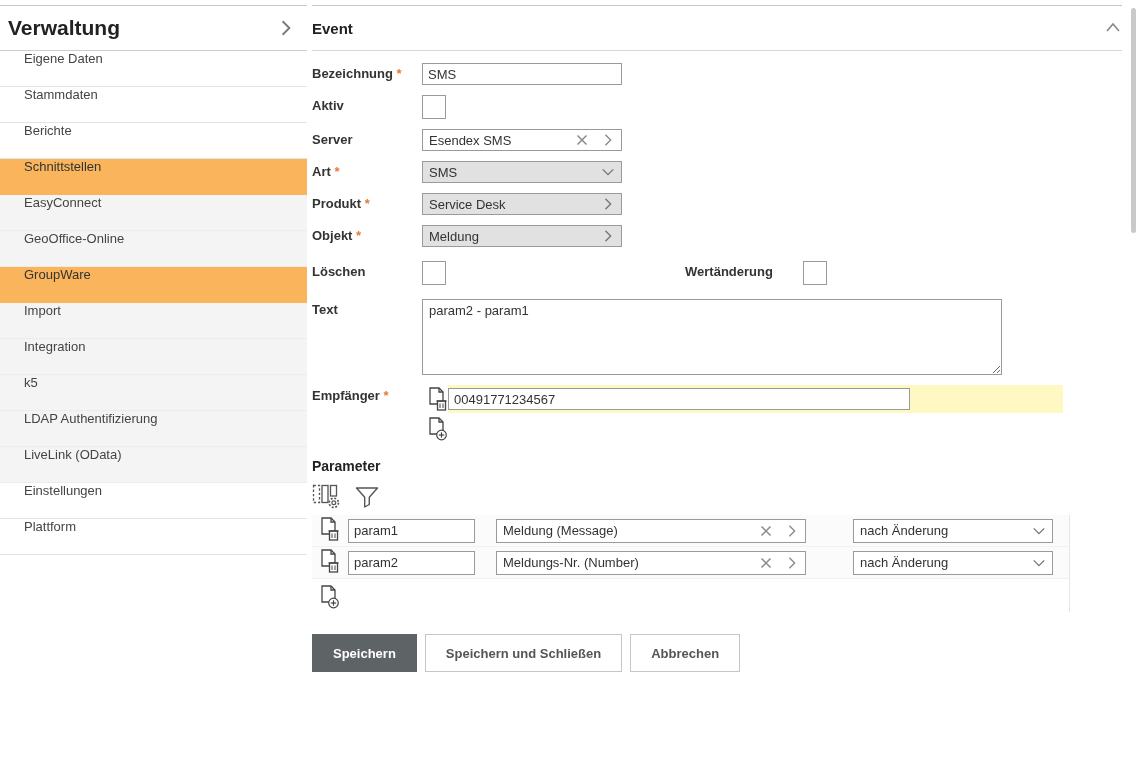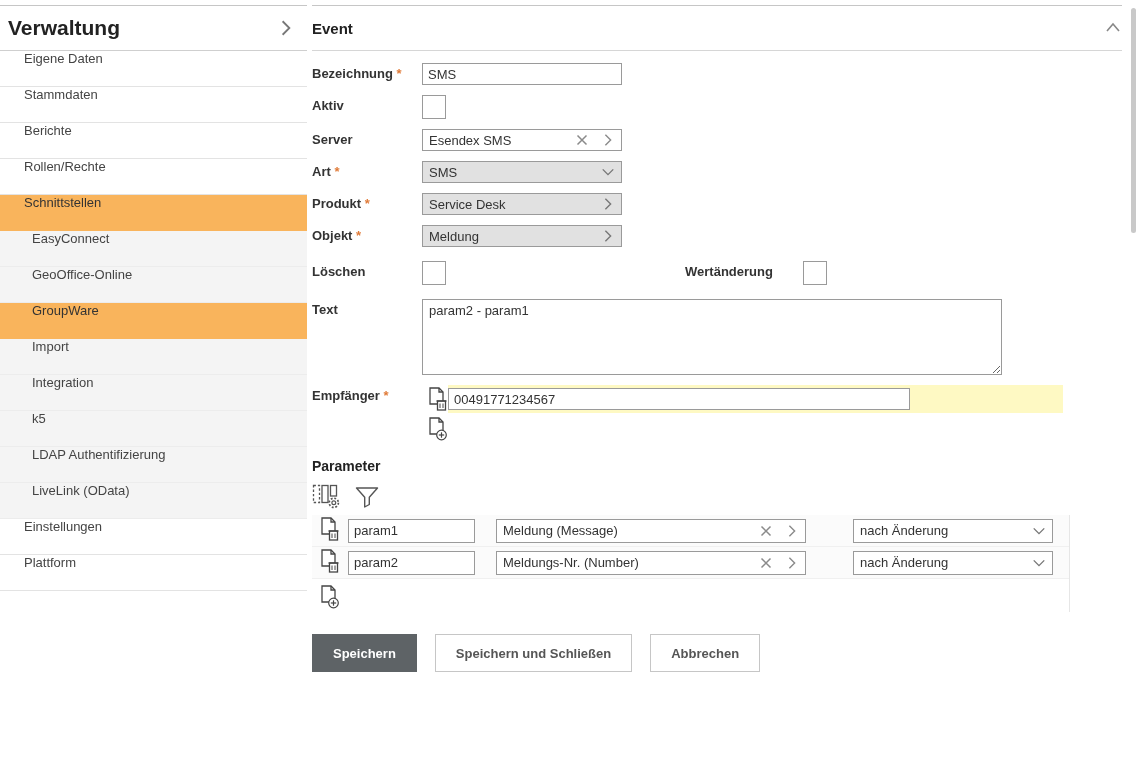--- a/index.html
+++ b/index.html
@@ -5,21 +5,21 @@
   *{box-sizing:border-box;margin:0;padding:0}
   html,body{width:1137px;height:765px;overflow:hidden}
   body{font-family:"Liberation Sans","DejaVu Sans",sans-serif;font-size:13px;color:#333;background:#fff;padding-top:5px;position:relative}
   .app{display:flex;height:100%}
 
   
   .sidebar{width:307px;flex:none}
   .sidebar-header{display:flex;justify-content:space-between;align-items:center;height:46px;padding:0 12px 0 8px;border-top:1px solid #c6c6c6;border-bottom:1px solid #cfcfcf;cursor:pointer}
   .sidebar-title{font-weight:bold;font-size:21px;color:#222}
   .nav-item{display:flex;align-items:flex-start;height:36px;padding-left:24px;border-bottom:1px solid #e3e3e3;color:#444;cursor:pointer;background:#fff}
-  .nav-item.l2{padding-left:32px;background:#f4f4f4;border-bottom:1px solid #ececec}
+  .nav-item.l2{padding-left:24px;background:#f4f4f4;border-bottom:1px solid #ececec}
   .nav-item.selected{background:var(--accent,#f9b45c);border-bottom-color:var(--accent,#f9b45c);color:#333}
 
   
   .main{flex:1;padding:0 15px 0 5px;position:relative}
   .main-header{display:flex;justify-content:space-between;align-items:center;height:46px;border-top:1px solid #c6c6c6;border-bottom:1px solid #d6d6d6}
   .page-title{font-weight:bold;font-size:15px;color:#222}
   .icon-btn{display:inline-flex;align-items:center;justify-content:center;cursor:pointer;background:none;border:none;padding:0}
 
   .form{padding-top:12px}
   .frow{display:flex;align-items:flex-start;margin-bottom:10px}
@@ -55,21 +55,21 @@
   .pt-head{height:30px;border-top:1px solid #e6e6e6;border-bottom:1px solid #cfcfcf;background:#fff}
   .pt-head .hcell{font-weight:bold;color:#222;padding-left:6px}
   .pt-row{height:32px;background:#fbfbfb;border-bottom:1px solid #f0f0f0}
   .pt-row .icell{padding-left:8px}
   .pt-name{width:127px;margin-left:4px;height:24px}
   .pt-wert{width:310px;margin-left:4px;height:24px}
   .pt-inhalt{width:200px;margin-left:16px;height:24px;background:#fff}
   .pt-add{margin:6px 0 0 8px}
 
   
-  .actions{display:flex;gap:18px;margin-top:22px}
+  .actions{display:flex;gap:8px;margin-top:22px}
   .btn{height:38px;padding:0 20px;display:inline-flex;align-items:center;justify-content:center;font-weight:bold;font-size:13px;cursor:pointer;border:1px solid transparent;min-width:100px}
   .btn.primary{background:var(--primary-btn,#5e6366);color:#fff}
   .btn.secondary{background:#fff;border:1px solid #c6c6c6;color:#555}
 
   
   .scrollbar{position:absolute;right:0;top:5px;width:8px;height:755px}
   .scroll-thumb{position:absolute;right:1px;top:3px;width:5px;height:225px;background:#c9c9c9;border-radius:3px;cursor:pointer}
 </style>
 </head>
 <body>
@@ -87,23 +87,20 @@
     </div>
     <nav>
       <div class="nav-item l1">
           <span>Eigene Daten</span>
         </div>
       <div class="nav-item l1">
           <span>Stammdaten</span>
         </div>
       <div class="nav-item l1">
           <span>Berichte</span>
-        </div>
-      <div class="nav-item l1">
-          <span>Rollen/Rechte</span>
         </div>
       <div class="nav-item l1 selected">
           <span>Schnittstellen</span>
         </div>
       <div class="nav-item l2">
           <span>EasyConnect</span>
         </div>
       <div class="nav-item l2">
           <span>GeoOffice-Online</span>
         </div>

